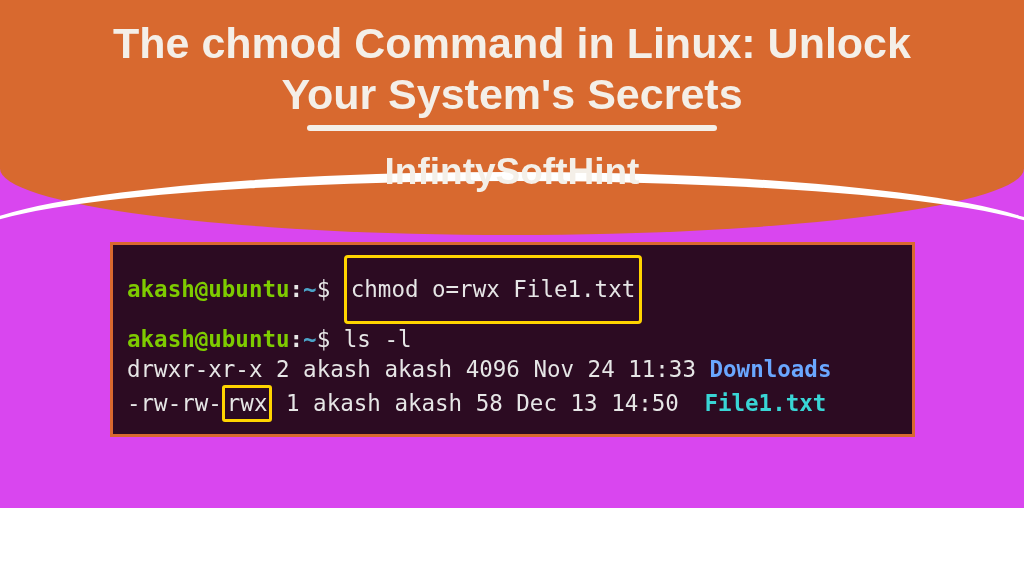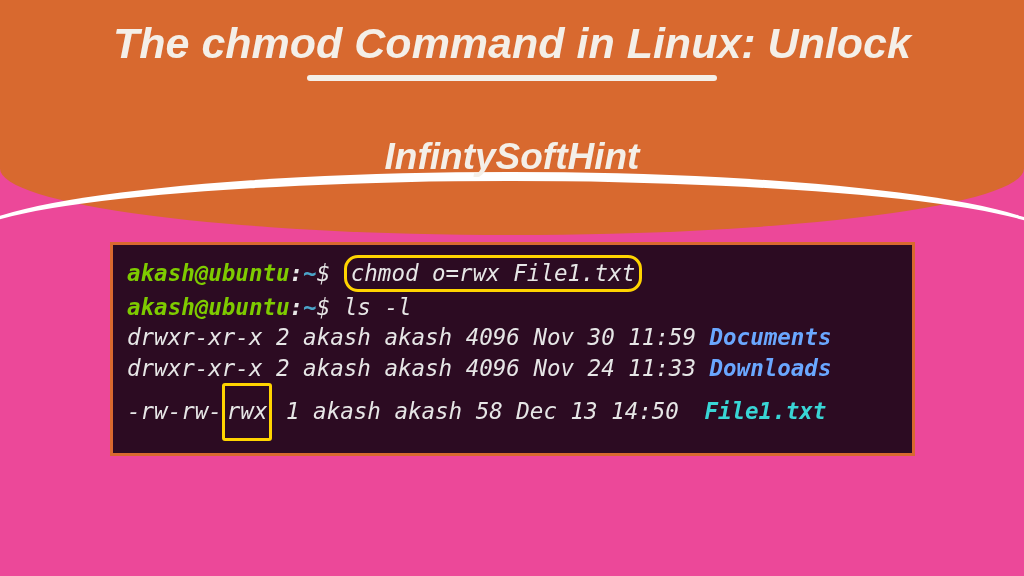--- a/index.html
+++ b/index.html
@@ -1,17 +1,17 @@
 <!DOCTYPE html>
 <html><head>
 <meta charset="utf-8">
 <style>
   * { margin: 0; padding: 0; box-sizing: border-box; }
   html, body { width: 1024px; height: 576px; overflow: hidden; font-family: Arial, sans-serif; background: #fff; }
-  .page { position: relative; width: 1024px; height: 576px; background: #ec4899; font-style: italic; }
+  .page { position: relative; width: 1024px; height: 508px; background: #d946ef; }
 
   .orange-banner {
     position: absolute;
     top: 0; left: 0; right: 0;
     height: 235px;
     background: #d8692f;
     border-radius: 0 0 60% 60% / 0 0 34% 34%;
   }
   .white-swoosh {
     position: absolute;
@@ -37,21 +37,21 @@
   }
   .title-underline {
     width: 410px;
     height: 6px;
     background: #f4efe8;
     margin: 6px auto 0 auto;
     border-radius: 3px;
   }
   .subtitle {
     position: absolute;
-    top: 136px;
+    top: 151px;
     left: 0; right: 0;
     text-align: center;
     color: #f4efe8;
     font-weight: 700;
     font-size: 37px;
   }
 
   .terminal-wrap {
     position: absolute;
     top: 242px;
@@ -68,60 +68,60 @@
   .term-line { white-space: nowrap; }
   .prompt-user { color: #7ecb00; font-weight: 700; }
   .prompt-host { color: #7ecb00; font-weight: 700; margin-top: 24px; }
   .prompt-at   { color: #7ecb00; font-weight: 700; }
   .prompt-colon{ color: #e6e6e6; font-weight: 700; }
   .prompt-path { color: #4ba3c7; font-weight: 700; }
   .prompt-dollar{ color: #e6e6e6; font-weight: 400; }
   .cmd         { color: #e6e6e6; }
   .hl-yellow {
     border: 3px solid #ffd400;
-    border-radius: 14px;
-    padding: 0 4px;
+    border-radius: 4px;
+    padding: 16px 4px;
     display: inline-block;
   }
   .hl-yellow-tight {
     border: 3px solid #ffd400;
     border-radius: 3px;
-    padding: 14px 2px;
+    padding: 4px 2px;
     display: inline-block;
     line-height: 1.05;
   }
   .dir-blue    { color: #6aa7ff; font-weight: 700; }
   .file-cyan   { color: #39d5d5; font-weight: 700; margin-left: 12px; }
   .file-red    { color: #d65a4a; font-weight: 700; }
 </style>
 </head>
 <body>
 
 <div class="page">
 
   <div class="orange-banner"></div>
   <div class="white-swoosh"></div>
 
   <div class="title">
     <span>The chmod Command in Linux: Unlock</span><br>
+    <span>Your System's Secrets</span>
     <div class="title-underline"></div>
   </div>
   <div class="subtitle">InfintySoftHint</div>
 
   <div class="terminal-wrap">
 
     <div class="term-line">
       <span class="prompt-user">akash</span><span class="prompt-at">@</span><span class="prompt-host">ubuntu</span><span class="prompt-colon">:</span><span class="prompt-path">~</span><span class="prompt-dollar">$</span> <span class="hl-yellow"><span class="cmd">chmod o=rwx File1.txt</span></span>
     </div>
 
     <div class="term-line">
       <span class="prompt-user">akash</span><span class="prompt-at">@</span><span class="prompt-host">ubuntu</span><span class="prompt-colon">:</span><span class="prompt-path">~</span><span class="prompt-dollar">$</span> <span class="cmd">ls -l</span>
     </div>
 
 
-    <div class="term-line"><span>drwxr-xr-x</span> <span>2</span> <span>akash</span> <span>akash</span> <span>4096</span> <span>Nov 30 11:59</span> <span class="dir-blue">Documents</span></div>
     <div class="term-line"><span>drwxr-xr-x</span> <span>2</span> <span>akash</span> <span>akash</span> <span>4096</span> <span>Nov 24 11:33</span> <span class="dir-blue">Downloads</span></div>
 
     <div class="term-line"><span>-rw-rw-</span><span class="hl-yellow-tight"><span>rwx</span></span> <span>1</span> <span>akash</span> <span>akash</span> <span>  58</span> <span>Dec 13 14:50</span> <span class="file-cyan">File1.txt</span></div>
 
   </div>
 
 </div>
 
 </body></html>

